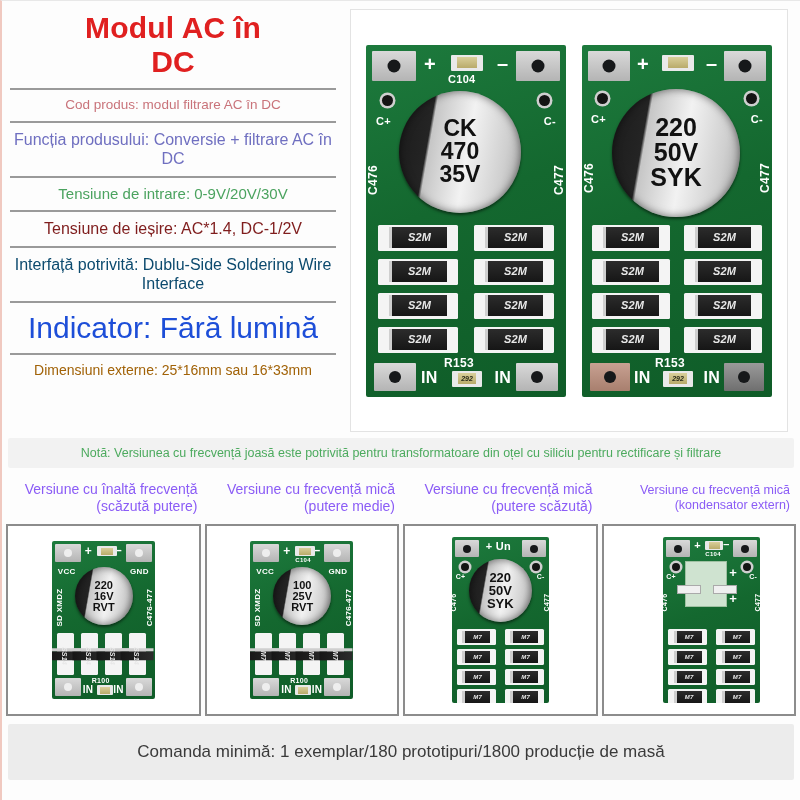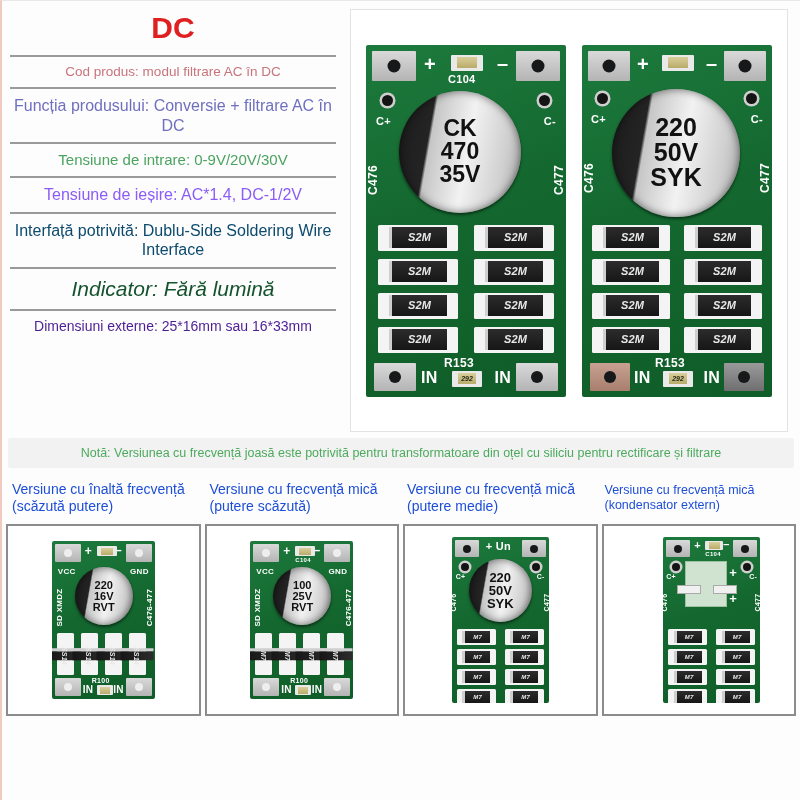--- a/index.html
+++ b/index.html
@@ -40,26 +40,26 @@
   .spec-row {
     border-top: 2px solid #9a9a9a;
     text-align: center;
     padding: 7px 4px 7px 4px;
     line-height: 1.22;
   }
   .spec-row:first-of-type { border-top: 2px solid #8e8e8e; }
   .s-code     { color: #c9737a; font-size: 13.5px; }
   .s-func     { color: #6f6fc0; font-size: 16px; }
   .s-vin      { color: #4ba35f; font-size: 15px; }
-  .s-vout     { color: #8b5cf6; font-size: 16px; }
+  .s-vout     { color: #7f1d1d; font-size: 16px; }
   .s-power    { color: #a05cc4; font-size: 14px; }
   .s-iface    { color: #0c4a6e; font-size: 16px; }
   .s-temp     { color: #6f9ed8; font-size: 15px; }
-  .s-ind      { color: #14532d; font-size: 21px; font-style: italic; }
-  .s-dim      { color: #4c1d95; font-size: 14px; }
+  .s-ind      { color: #1d4ed8; font-size: 30px; }
+  .s-dim      { color: #a16207; font-size: 14px; }
 
   
   .photo-col {
     width: 458px;
     padding: 8px 14px 6px 6px;
   }
   .photo-frame {
     width: 100%; height: 100%;
     background: #ffffff;
     border: 1px solid #e3e3e3;
@@ -147,22 +147,22 @@
     height: 30px;
     background: #f2f2f2;
     display: flex; align-items: center; justify-content: center;
     border-radius: 2px;
   }
   .note-text { color: #4caa5e; font-size: 12.5px; }
 
   
   .cap-row { display: flex; padding: 4px 4px 0 4px; height: 56px; }
   .cap-cell {
-    flex: 1; text-align: left;
-    color: #1d4ed8; font-size: 14px; line-height: 1.22;
+    flex: 1; text-align: right;
+    color: #8b5cf6; font-size: 14px; line-height: 1.22;
     display: flex; align-items: center; justify-content: center;
     padding: 0 6px;
   }
   .cap-cell.small { font-size: 12.5px; }
 
   
   .cards-row { display: flex; padding: 0 4px; height: 192px; gap: 4px; }
   .card {
     flex: 1;
     border: 2px solid #8c8c8c;
@@ -192,20 +192,21 @@
 </style>
 </head>
 <body>
 
 <div class="page">
 
   <div class="top-zone">
 
     <div class="spec-col">
       <div class="title-block">
+        <div class="title-text">Modul AC în</div>
         <div class="title-text">DC</div>
       </div>
       <div class="spec-row s-code">Cod produs: modul filtrare AC în DC</div>
       <div class="spec-row s-func">Funcția produsului: Conversie + filtrare AC în DC</div>
       <div class="spec-row s-vin">Tensiune de intrare: 0-9V/20V/30V</div>
       <div class="spec-row s-vout">Tensiune de ieșire: AC*1.4, DC-1/2V</div>
       <div class="spec-row s-iface">Interfață potrivită: Dublu-Side Soldering Wire Interface</div>
       <div class="spec-row s-ind">Indicator: Fără lumină</div>
       <div class="spec-row s-dim">Dimensiuni externe: 25*16mm sau 16*33mm</div>
     </div>
@@ -343,22 +344,22 @@
       </div>
     </div>
   </div>
 
   <div class="note-bar">
     <span class="note-text">Notă: Versiunea cu frecvență joasă este potrivită pentru transformatoare din oțel cu siliciu pentru rectificare și filtrare</span>
   </div>
 
   <div class="cap-row">
     <div class="cap-cell">Versiune cu înaltă frecvență (scăzută putere)</div>
+    <div class="cap-cell">Versiune cu frecvență mică (putere medie)</div>
     <div class="cap-cell">Versiune cu frecvență mică (putere scăzută)</div>
-    <div class="cap-cell">Versiune cu frecvență mică (putere medie)</div>
     <div class="cap-cell small">Versiune cu frecvență mică (kondensator extern)</div>
   </div>
 
   <div class="cards-row">
 
     <div class="card">
       <div class="card-inner">
         <div class="pcb" style="width:103px;height:158px;">
           <div class="pad" style="left:3px;top:3px;width:26px;height:18px;">
               <i class="hole" style="width:8px;height:8px;background:#eee;"></i>
@@ -568,14 +569,17 @@
             <div class="diode" style="right:5px;top:152px;width:39px;height:16px;">
                 <i class="body" style="font-size:6px;">M7</i>
               </div>
           </div>
         </div>
       </div>
     </div>
 
   </div>
 
+  <div class="footer">
+    <span class="footer-text">Comanda minimă: 1 exemplar/180 prototipuri/1800 producție de masă</span>
+  </div>
 
 </div>
 
 </body></html>

